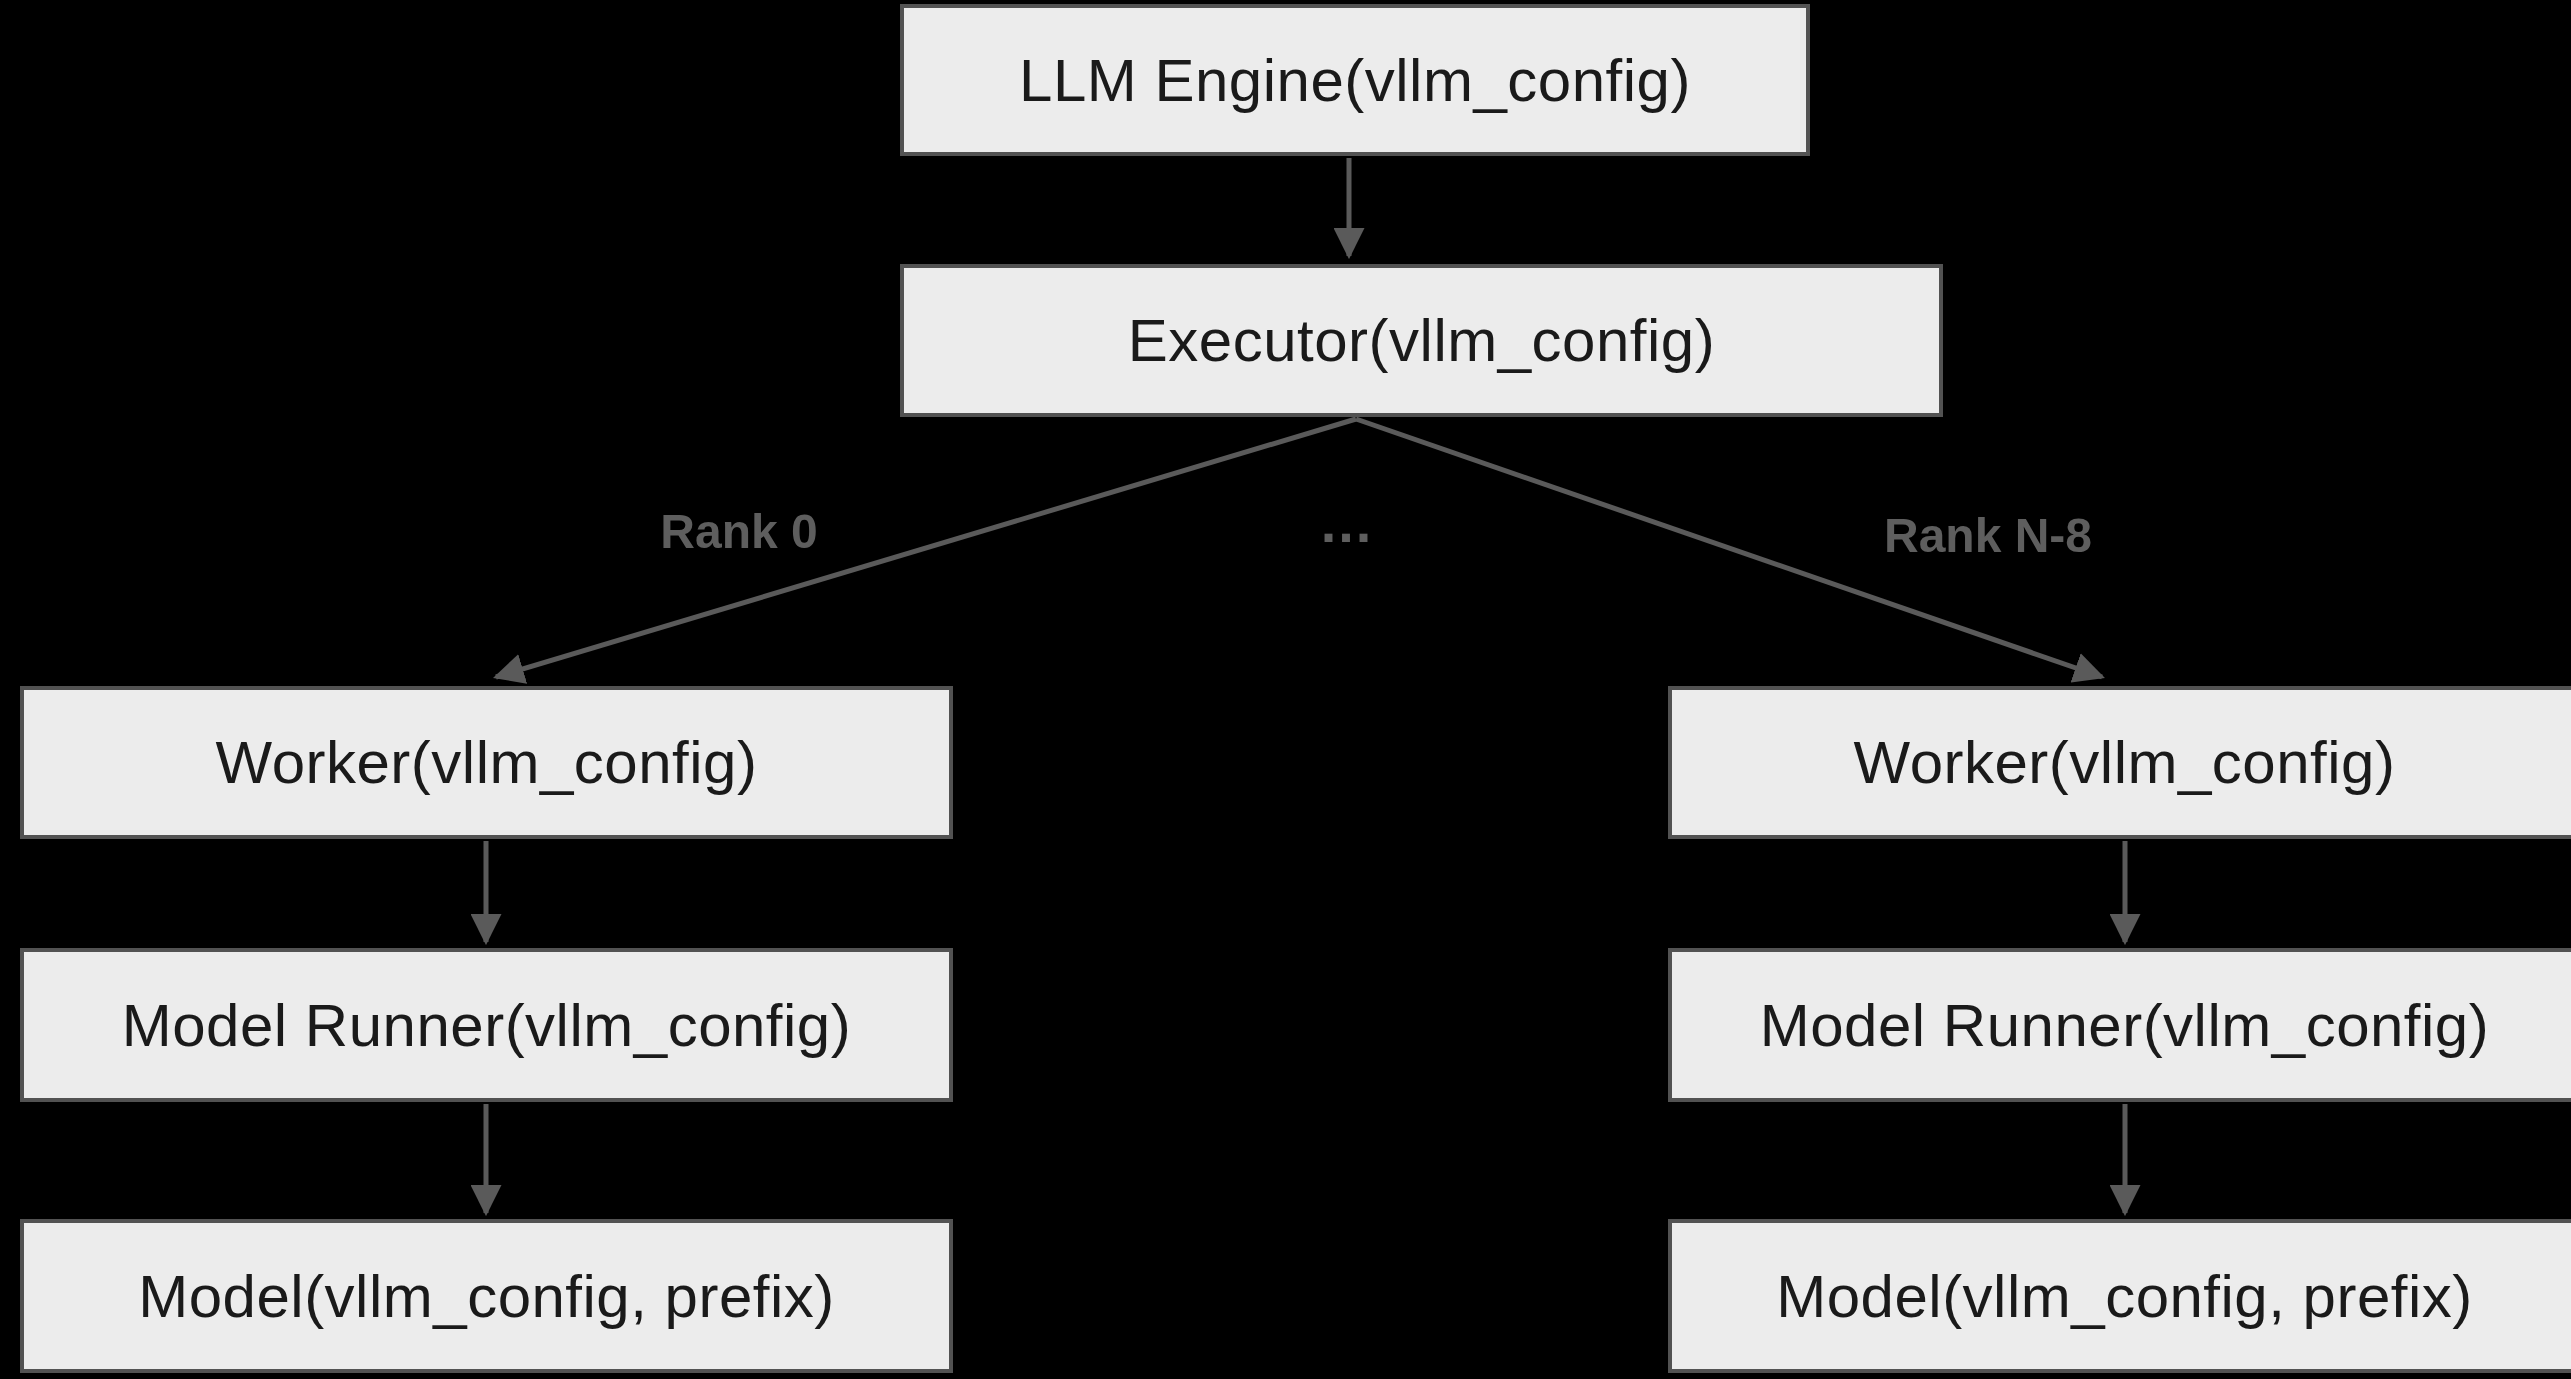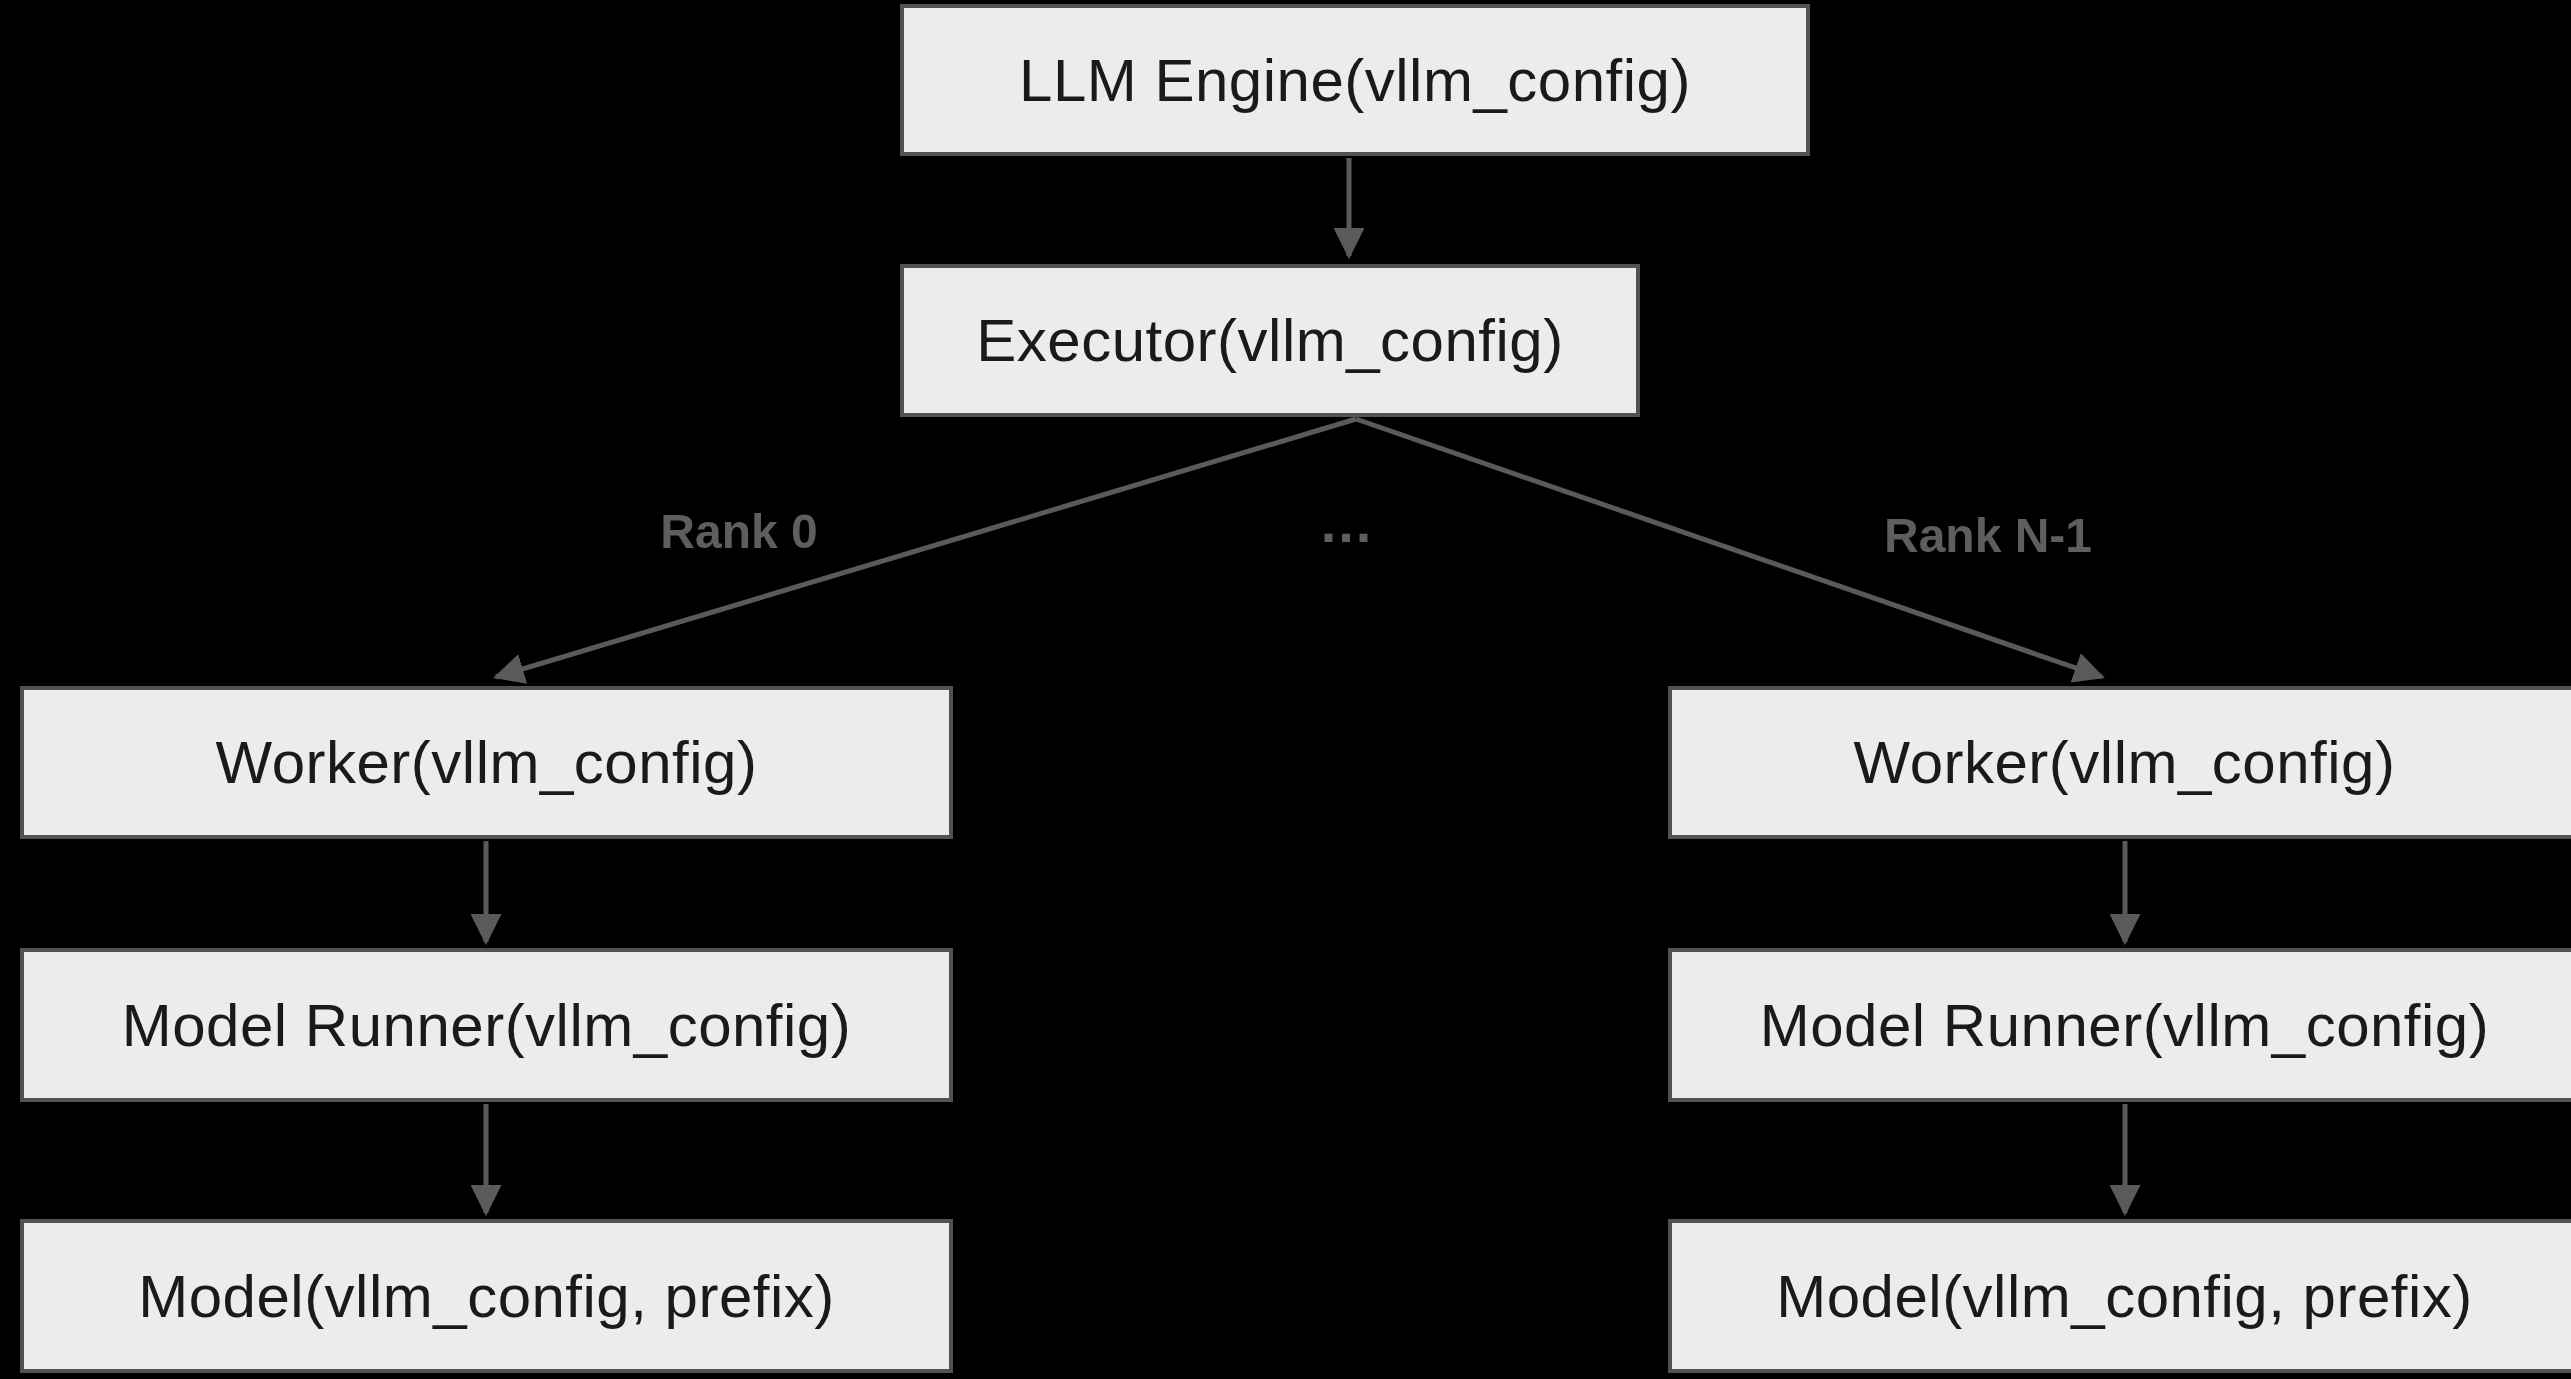--- a/index.html
+++ b/index.html
@@ -30,21 +30,21 @@
     color: #1a1a1a;
     display: flex;
     align-items: center;
     justify-content: center;
     font-size: 60px;
     font-weight: 500;
     letter-spacing: 0.5px;
     white-space: nowrap;
   }
   .node-llm-engine      { left: 884px;  top: 4px;    width: 910px; height: 152px; }
-  .node-executor        { left: 884px;  top: 264px;  width: 740px; height: 153px; }
+  .node-executor        { left: 884px;  top: 264px;  width: 1043px; height: 153px; }
   .node-worker-left     { left: 4px;    top: 686px;  width: 933px; height: 153px; }
   .node-model-runner-left { left: 4px;  top: 948px;  width: 933px; height: 154px; }
   .node-model-left      { left: 4px;    top: 1219px; width: 933px; height: 154px; }
   .node-worker-right    { left: 1652px; top: 686px;  width: 913px; height: 153px; }
   .node-model-runner-right { left: 1652px; top: 948px; width: 913px; height: 154px; }
   .node-model-right     { left: 1652px; top: 1219px; width: 913px; height: 154px; }
   .edge-label {
     position: absolute;
     transform: translate(-50%, -50%);
     color: #5e5e5e;
@@ -79,21 +79,21 @@
   <div class="node node-llm-engine">
     <span>LLM Engine(vllm_config)</span>
   </div>
 
   <div class="node node-executor">
     <span>Executor(vllm_config)</span>
   </div>
 
   <div class="edge-label label-rank0">Rank 0</div>
   <div class="edge-label label-ellipsis">...</div>
-  <div class="edge-label label-rankn">Rank N-1</div>
+  <div class="edge-label label-rankn">Rank N-8</div>
 
   <div class="node node-worker-left">
     <span>Worker(vllm_config)</span>
   </div>
 
   <div class="node node-model-runner-left">
     <span>Model Runner(vllm_config)</span>
   </div>
 
   <div class="node node-model-left">

